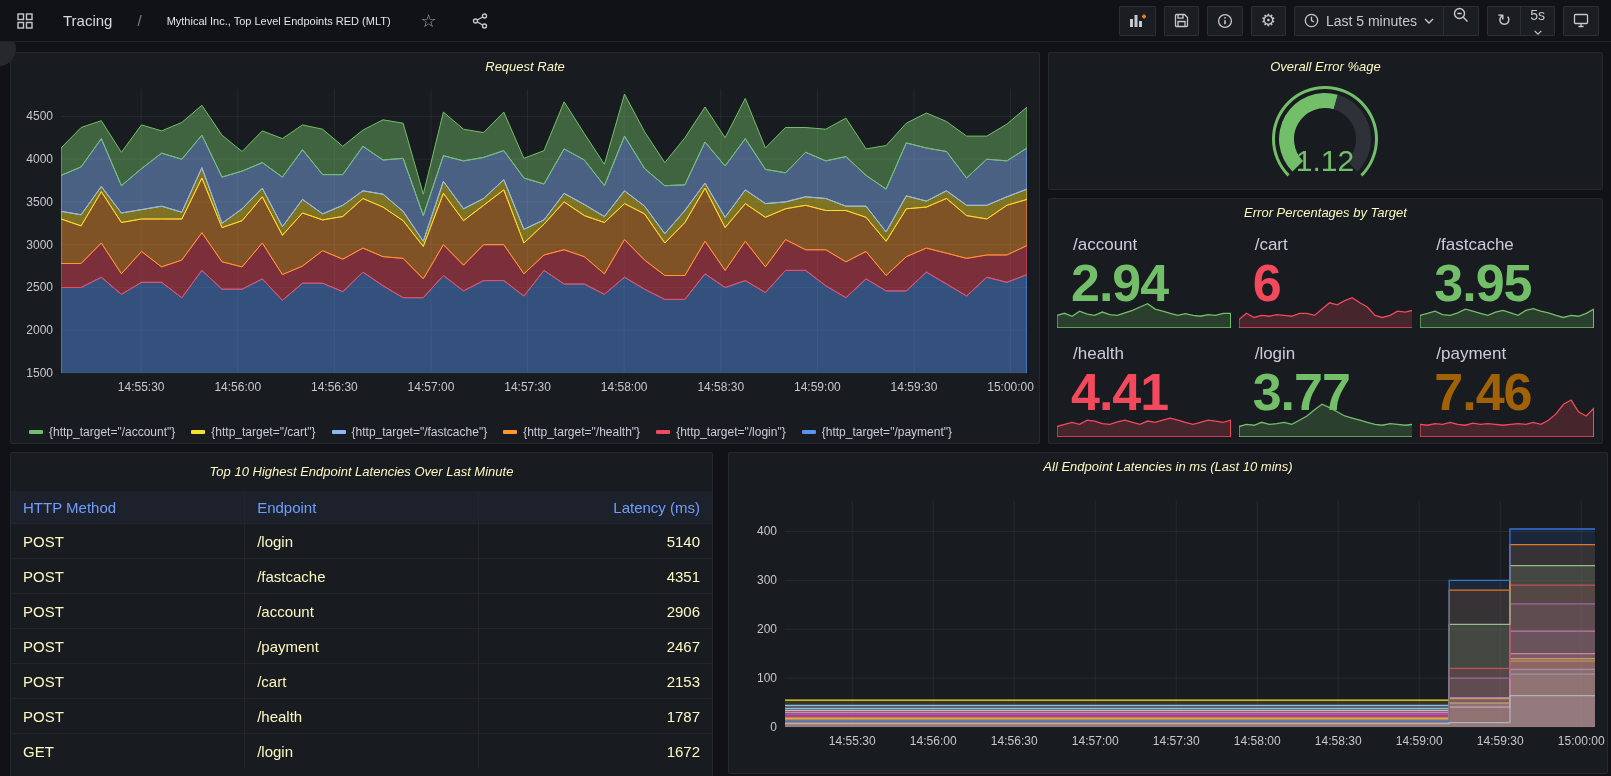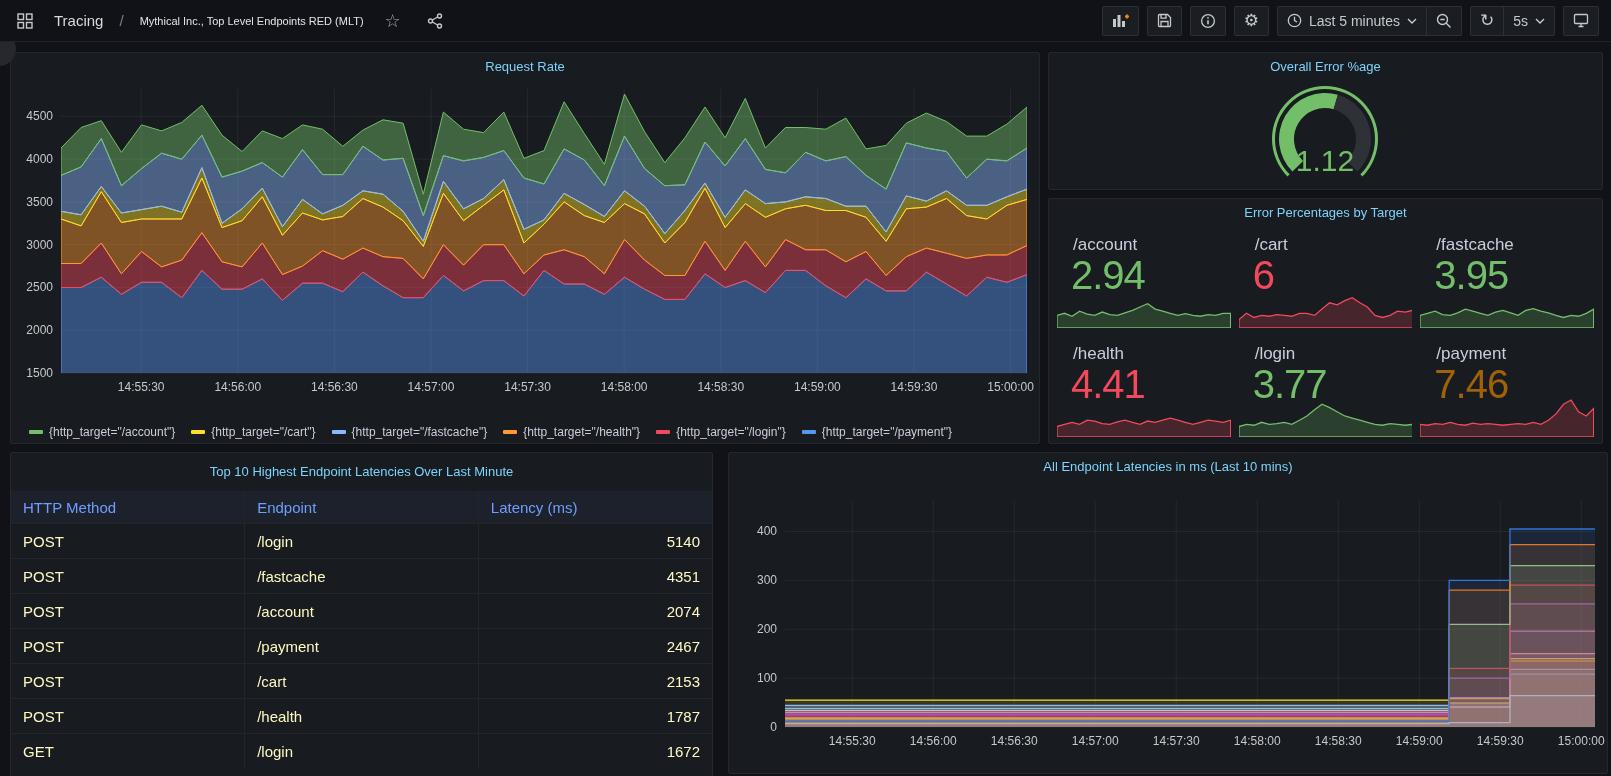--- a/index.html
+++ b/index.html
@@ -1,56 +1,56 @@
 <!DOCTYPE html>
 <html><head>
 <meta charset="utf-8">
 <style>
   html,body{margin:0;padding:0;background:#111217;width:1611px;height:776px;overflow:hidden;
     font-family:"Liberation Sans","DejaVu Sans",sans-serif;color:#ccccdc;}
   .topbar{position:absolute;left:0;top:0;width:100%;height:42px;background:#111217;
     border-bottom:1px solid #202226;display:flex;align-items:center;justify-content:space-between;
     padding:0 12px;box-sizing:border-box;z-index:5;}
-  .tb-left{display:flex;align-items:center;gap:16px;text-align:right;}
+  .tb-left{display:flex;align-items:center;gap:25px;text-align:right;}
   .crumb-section{font-size:15px;color:#d8d9da;cursor:pointer;}
   .crumb-sep{color:#7b7f87;font-size:15px;}
   .crumb-title{font-size:11px;font-weight:500;color:#e3e4e8;}
   .tb-iconbtn{display:flex;align-items:center;justify-content:center;width:26px;height:26px;
     color:#a6a7ab;cursor:pointer;background:none;border:none;font-size:16px;}
   .tb-right{display:flex;align-items:center;gap:8px;}
   .tb-group{display:flex;align-items:stretch;border-radius:2px;overflow:hidden;}
   .tb-btn{display:flex;align-items:center;gap:7px;background:#1a1d21;border:1px solid #2c2f36;
     color:#c7c8cc;height:30px;padding:0 9px;font-size:14px;cursor:pointer;box-sizing:border-box;}
-  .tb-group .tb-btn+.tb-btn{border-left:none;}
+  .tb-group .tb-btn+.tb-btn{border-left:none;flex-direction:column;}
   .icon-svg{display:block;}
   .side-handle{position:absolute;left:-18px;top:32px;width:34px;height:34px;border-radius:50%;
     background:#26282d;z-index:4;}
   .panel{position:absolute;background:#181b1f;border:1px solid #25272e;border-radius:2px;
     box-sizing:border-box;overflow:hidden;}
   .panel-title{height:28px;line-height:28px;text-align:center;font-size:13px;font-weight:500;
-    color:#7dd3fc;cursor:pointer;white-space:nowrap;}
+    color:#fef9c3;cursor:pointer;white-space:nowrap;font-style:italic;}
   #p-request-rate{left:10px;top:52px;width:1030px;height:392px;}
   #p-gauge{left:1048px;top:52px;width:555px;height:138px;}
   #p-errors{left:1048px;top:198px;width:555px;height:246px;}
   #p-table{left:10px;top:452px;width:703px;height:403px;}
   #p-table .panel-title{height:38px;line-height:38px;}
   #p-alllat{left:728px;top:452px;width:880px;height:322px;}
   .legend-row{display:flex;align-items:center;flex-wrap:nowrap;gap:16px;margin:2px 0 0 18px;height:22px;}
   .legend-item{display:flex;align-items:center;gap:6px;font-size:12px;color:#ccccdc;cursor:pointer;white-space:nowrap;}
   .legend-mark{width:14px;height:4px;border-radius:1px;display:inline-block;}
   .stats-grid{display:grid;grid-template-columns:1fr 1fr 1fr;grid-template-rows:1fr 1fr;
     gap:8px;padding:0 8px;height:210px;}
   .stat-cell{position:relative;overflow:hidden;}
   .stat-label{position:absolute;left:16px;top:8px;font-size:17px;color:#ccccdc;}
-  .stat-value{position:absolute;left:14px;top:26px;font-size:40px;font-weight:400;letter-spacing:-1px;}
+  .stat-value{position:absolute;left:14px;top:26px;font-size:52px;font-weight:700;letter-spacing:-1px;}
   .stat-spark{position:absolute;left:0;bottom:0;width:100%;height:42px;}
   .gtable{width:100%;border-collapse:collapse;font-size:15px;table-layout:fixed;}
   .gtable th{background:#1d212b;color:#6e9fff;font-weight:400;text-align:left;height:32px;
     padding:0 12px;border-right:1px solid #23252b;cursor:pointer;}
-  .gtable th:last-child{border-right:none;margin-top:43px;}
+  .gtable th:last-child{text-align:right;border-right:none;margin-top:43px;}
   .gtable td{height:34px;padding:0 12px;border-top:1px solid #23252b;border-right:1px solid #23252b;
     color:#d0d1d6;}
   .gtable td:last-child{text-align:right;border-right:none;}
   .gtable a{color:#fef9c3;cursor:pointer;}
   .axis-text{fill:#c7c8cc;font-size:12px;font-family:"Liberation Sans","DejaVu Sans",sans-serif;}
 </style>
 </head>
 <body>
 
 <div class="topbar">
@@ -309,21 +309,21 @@
           <td><a>5140</a></td>
         </tr>
         <tr>
           <td><a>POST</a></td>
           <td><a>/fastcache</a></td>
           <td><a>4351</a></td>
         </tr>
         <tr>
           <td><a>POST</a></td>
           <td><a>/account</a></td>
-          <td><a>2074</a></td>
+          <td><a>2906</a></td>
         </tr>
         <tr>
           <td><a>POST</a></td>
           <td><a>/payment</a></td>
           <td><a>2467</a></td>
         </tr>
         <tr>
           <td><a>POST</a></td>
           <td><a>/cart</a></td>
           <td><a>2153</a></td>

